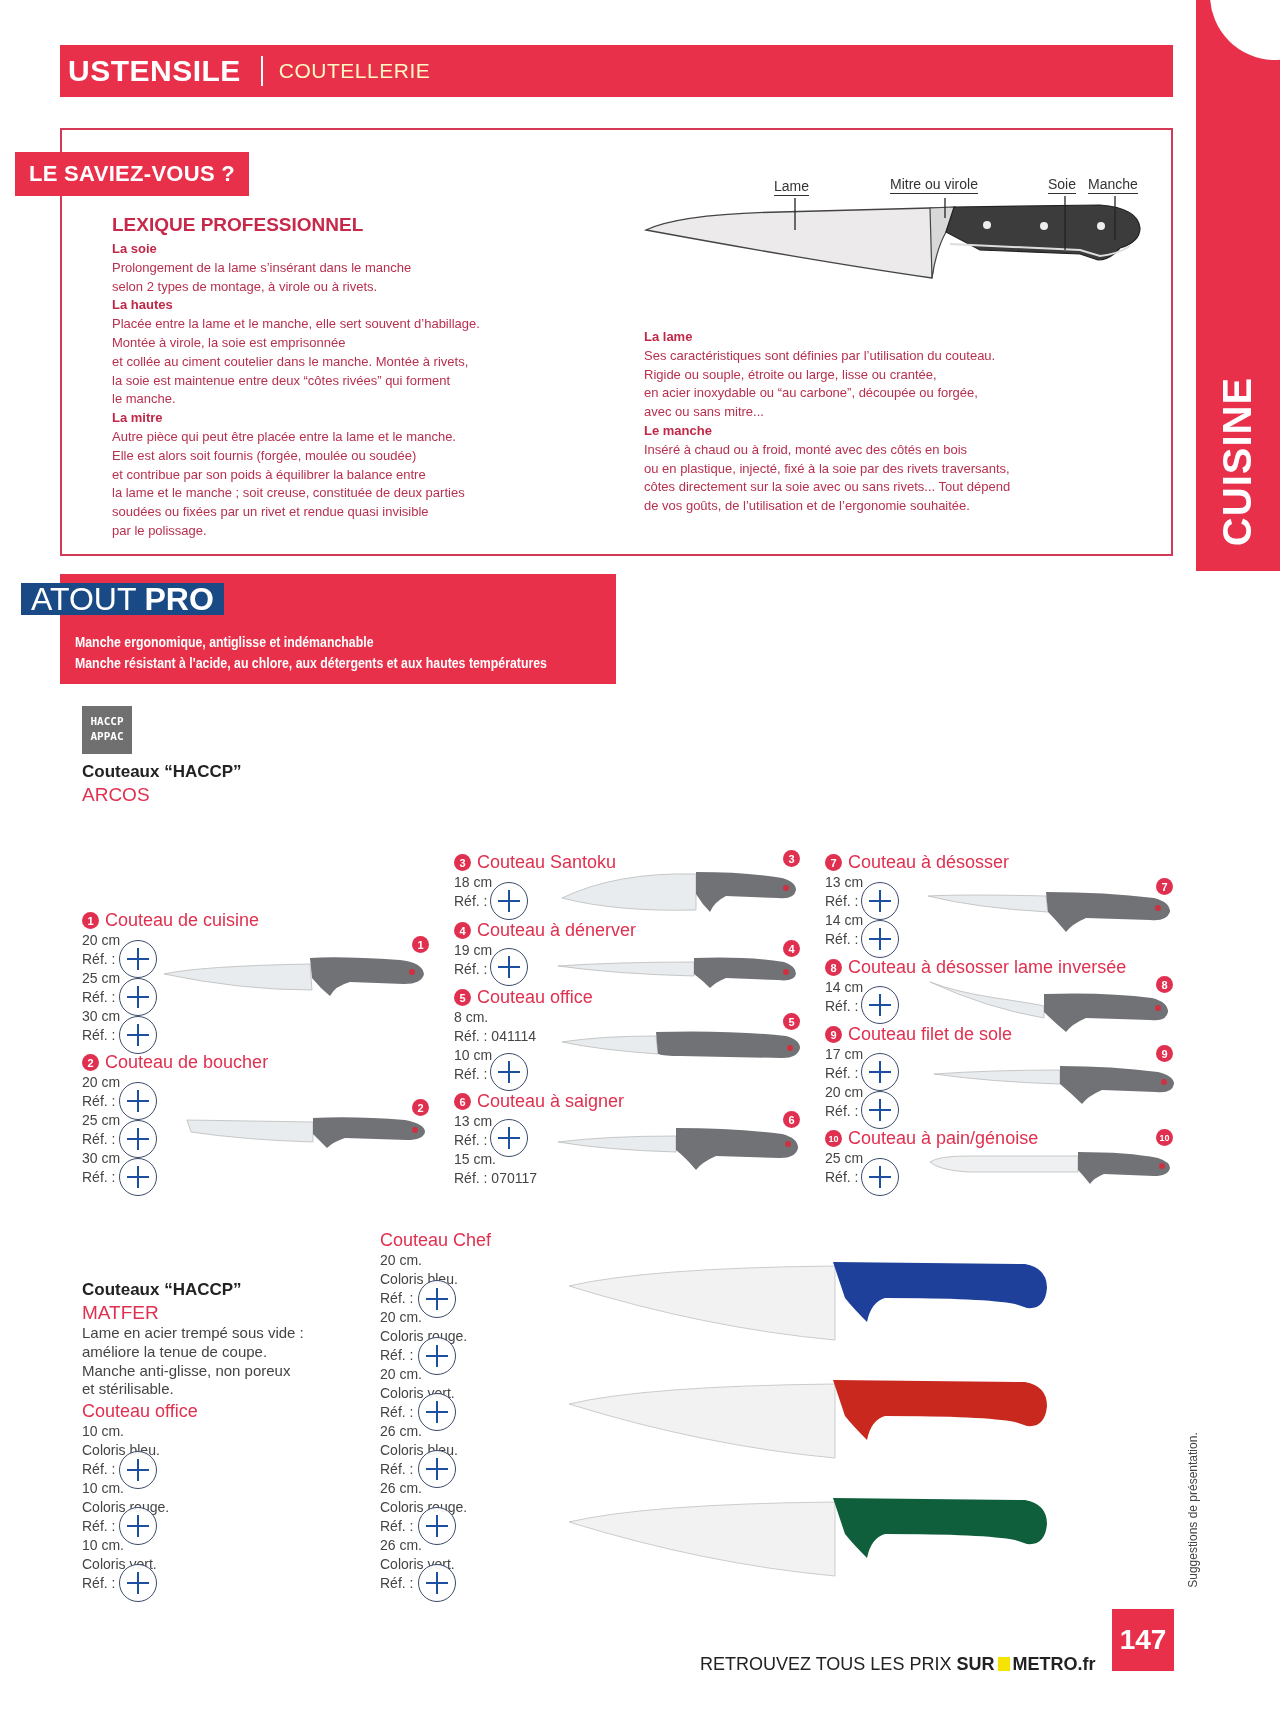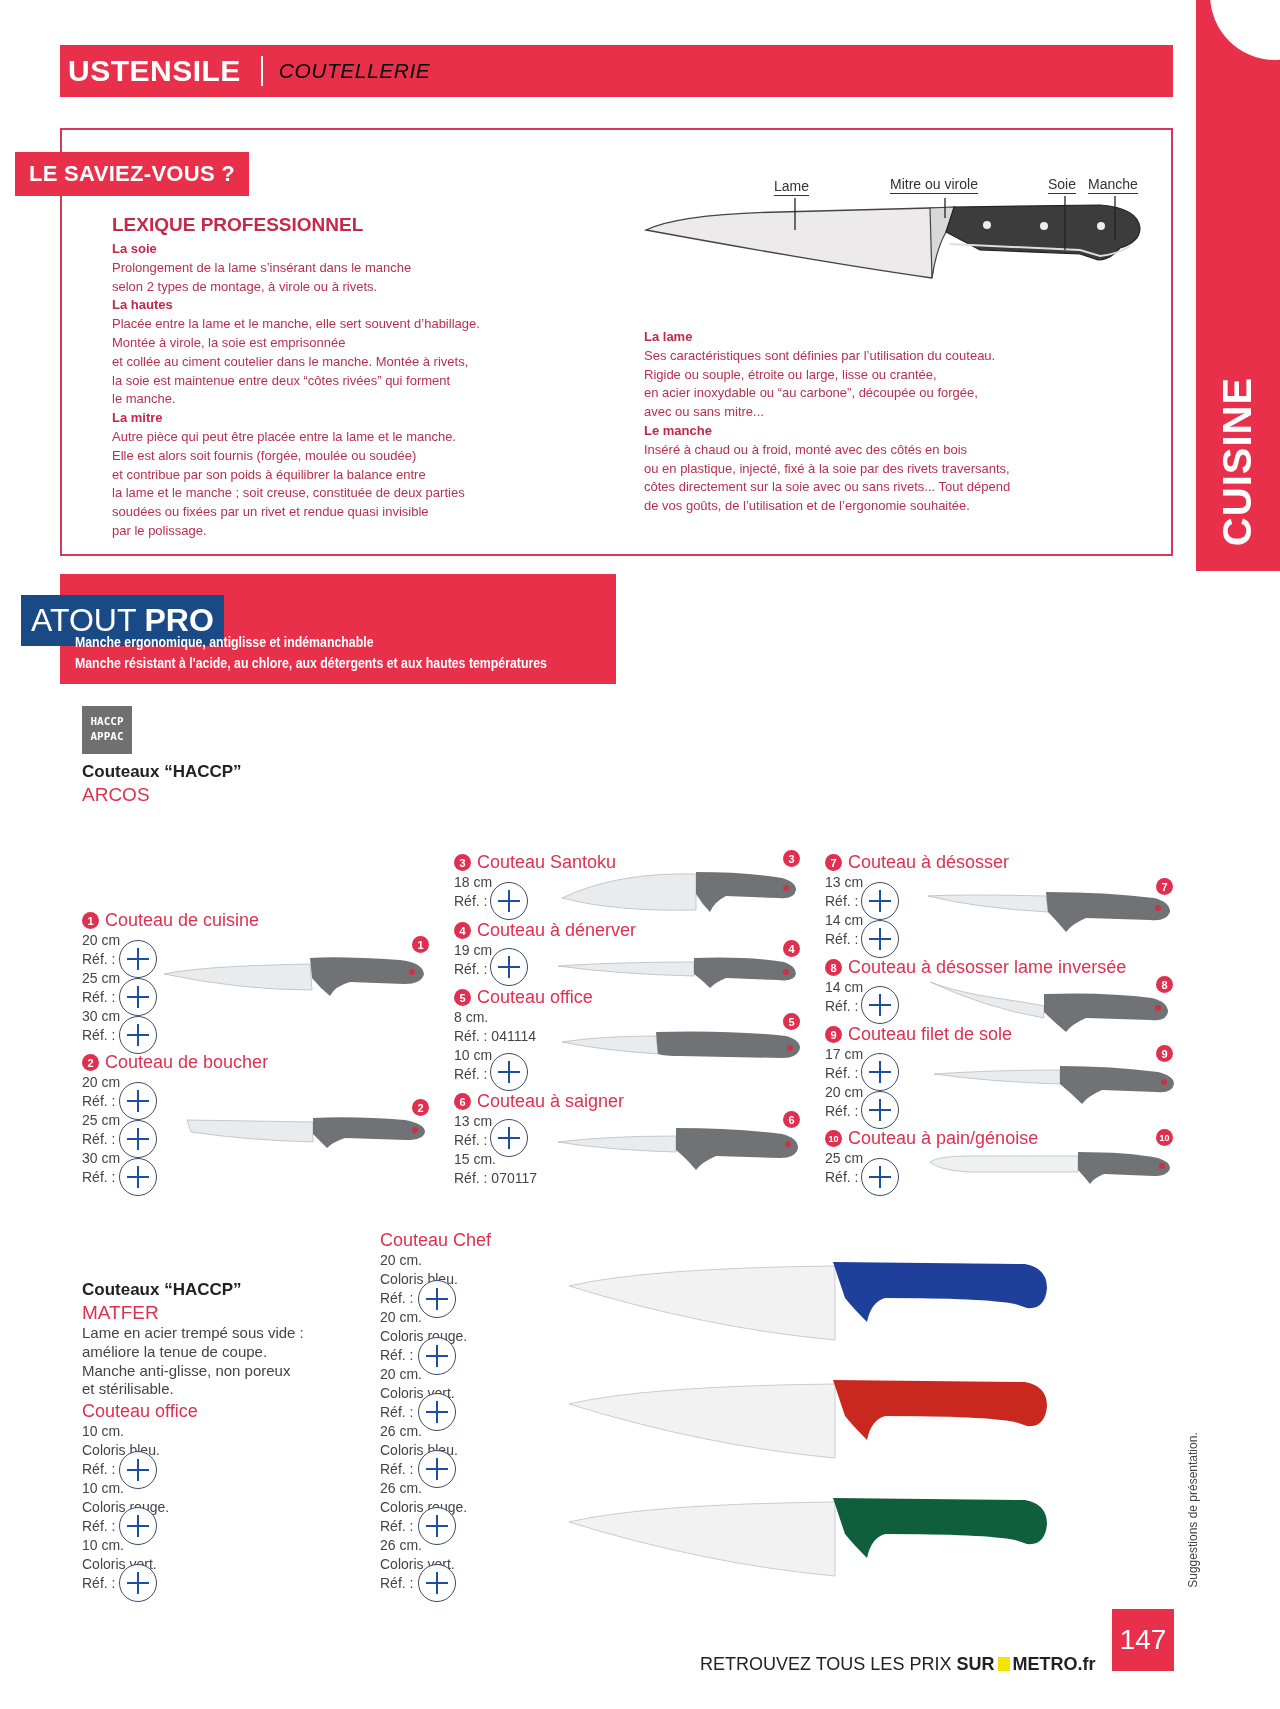--- a/index.html
+++ b/index.html
@@ -4,21 +4,21 @@
 <style>
   * { box-sizing: border-box; margin: 0; padding: 0; }
   html, body { width: 1280px; height: 1709px; background: #fff; overflow: hidden; }
   body { position: relative; font-family: "Liberation Sans", sans-serif; color: #333; }
   .abs { position: absolute; }
 
   
   .header-band { left: 60px; top: 45px; width: 1113px; height: 52px; background: #e8304b; display: flex; align-items: center; padding-left: 8px; }
   .header-title { color: #fff; font-weight: bold; font-size: 30px; letter-spacing: 0.5px; }
   .header-sep { width: 2px; height: 30px; background: #fff; margin: 0 16px 0 20px; }
-  .header-sub { color: #000000; font-style: italic; font-size: 21px; letter-spacing: 0.5px; }
+  .header-sub { color: #fef9c3; font-size: 21px; letter-spacing: 0.5px; }
 
   
   .side-tab { left: 1196px; top: 0; width: 84px; height: 571px; background: #e8304b; overflow: hidden; }
   .side-tab-circle { position: absolute; right: -60px; top: -70px; width: 130px; height: 130px; border-radius: 50%; background: #fff; }
   .side-tab-label { position: absolute; left: 0; bottom: 10px; width: 84px; height: 200px; display: flex; align-items: center; justify-content: center; }
   .side-tab-label span { transform: rotate(-90deg); color: #fff; font-weight: bold; font-size: 40px; letter-spacing: 1px; white-space: nowrap; }
 
   
   .info-box { left: 60px; top: 128px; width: 1113px; height: 428px; border: 2px solid #d43a55; }
   .saviez-badge { left: 15px; top: 152px; height: 44px; background: #e8304b; color: #fff; font-weight: bold; font-size: 22px; padding: 15px 14px; display: flex; align-items: center; letter-spacing: 0.3px; }
@@ -26,21 +26,21 @@
   .lex-col { color: #b8304e; font-size: 13px; line-height: 18.8px; }
   .lex-col .term { font-weight: bold; color: #c02848; }
   .lex-left { left: 112px; top: 240px; width: 520px; }
   .lex-right { left: 644px; top: 328px; width: 520px; }
 
   .diagram { left: 640px; top: 170px; width: 520px; height: 120px; }
   .diag-label { position: absolute; font-size: 14px; color: #333; border-bottom: 1.5px solid #333; padding-bottom: 1px; }
 
   
   .atout-band { left: 60px; top: 574px; width: 556px; height: 110px; background: #e8304b; }
-  .atout-badge { left: 21px; top: 583px; height: 51px; background: #1a4a86; color: #fff; font-size: 32px; padding: 0 10px; display: flex; align-items: center; margin-top: 12px; }
+  .atout-badge { left: 21px; top: 583px; height: 32px; background: #1a4a86; color: #fff; font-size: 32px; padding: 0 10px; display: flex; align-items: center; }
   .atout-badge b { font-weight: bold; margin-left: 8px; }
   .atout-lines { left: 75px; top: 632px; color: #fff; font-size: 14px; line-height: 21px; font-weight: bold; transform: scaleX(0.88); transform-origin: left; white-space: nowrap; }
 
   .haccp-logo { left: 82px; top: 706px; width: 50px; height: 48px; background: #707070; color: #fff; font-size: 11px; font-weight: bold; line-height: 15px; text-align: center; padding-top: 8px; font-family: "DejaVu Sans Mono", monospace; }
 
   
   .prod-heading { font-size: 17px; font-weight: bold; color: #222; }
   .brand { font-size: 19px; color: #e03050; }
   .desc { font-size: 15px; color: #444; line-height: 18.8px; }
   .item-title { font-size: 18px; color: #e03050; display: flex; align-items: center; white-space: nowrap; }
@@ -50,21 +50,21 @@
   .plus { position: absolute; width: 38px; height: 38px; border-radius: 50%; border: 1.5px solid #3a4a6a; background: rgba(255,255,255,0.92); display: flex; align-items: center; justify-content: center; cursor: pointer; }
   .plus::before, .plus::after { content: ""; position: absolute; background: #1d4fa0; }
   .plus::before { width: 22px; height: 2.5px; }
   .plus::after { width: 2.5px; height: 22px; }
 
   
   .knife { position: absolute; }
   .footer-text { left: 700px; top: 1654px; font-size: 18px; color: #222; white-space: nowrap; }
   .footer-text b { font-weight: bold; }
   .metro-square { display: inline-block; width: 12px; height: 14px; background: #f5e400; margin: 0 2px -1px 4px; }
-  .page-num { left: 1112px; top: 1609px; width: 62px; height: 62px; background: #e8304b; color: #fff; font-size: 28px; display: flex; align-items: center; justify-content: center; }
+  .page-num { left: 1112px; top: 1609px; width: 62px; height: 62px; background: #e8304b; color: #fff; font-size: 28px; display: flex; align-items: center; justify-content: center; font-weight: bold; }
   .suggest { left: 1178px; top: 1420px; width: 30px; height: 180px; }
   .suggest span { position: absolute; left: 50%; top: 50%; transform: translate(-50%, -50%) rotate(-90deg); font-size: 12px; color: #444; white-space: nowrap; }
 </style>
 </head>
 <body>
 
 <div class="abs header-band">
   <span class="header-title">USTENSILE</span>
   <span class="header-sep"></span>
   <span class="header-sub">COUTELLERIE</span>

